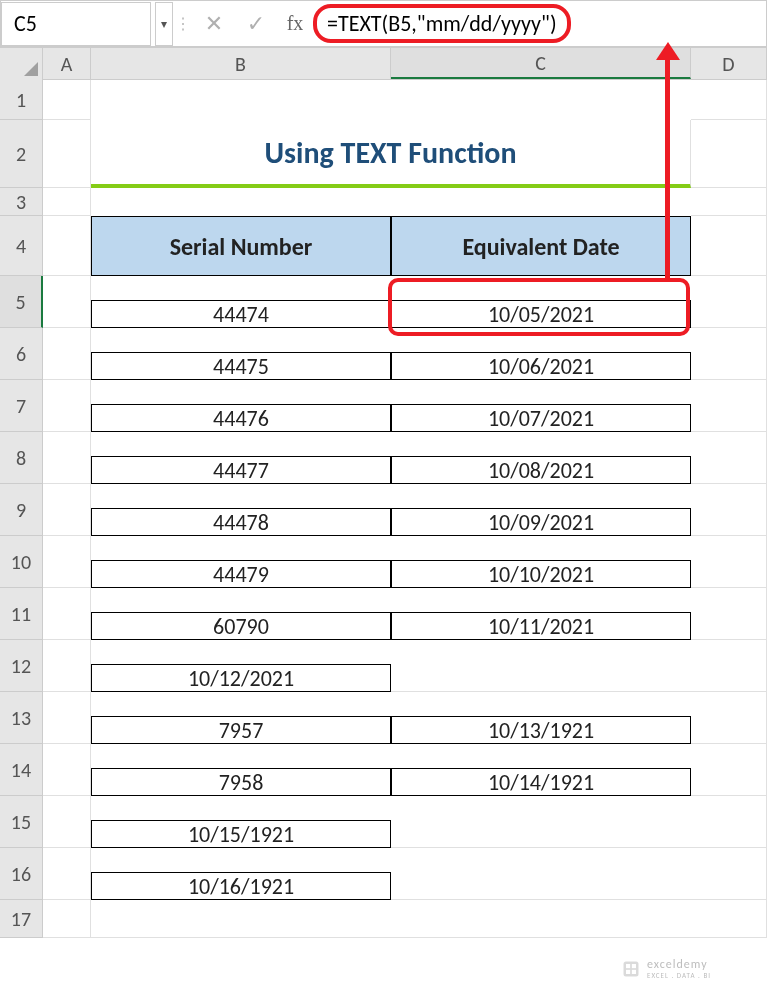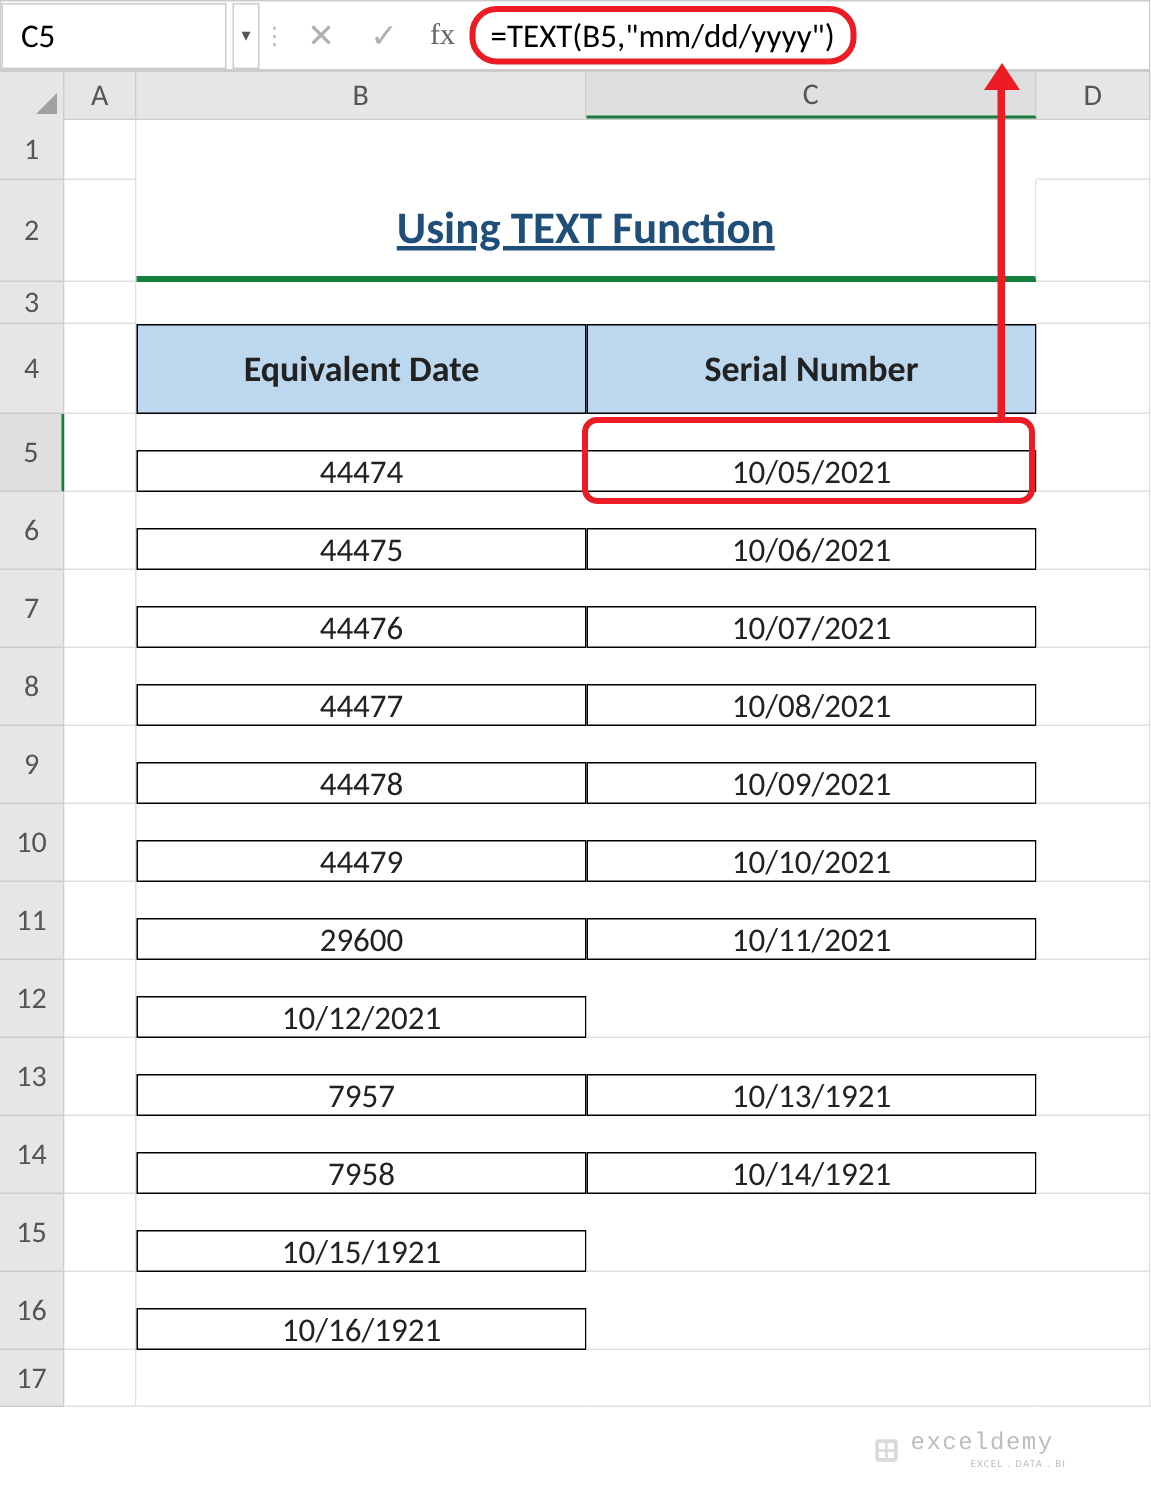--- a/index.html
+++ b/index.html
@@ -160,23 +160,22 @@
   .r4 { height: 60px; }
   .rdata { height: 52px; }
   .rlast { height: 38px; }
 
   
   .title-cell {
     width: 600px;
     font-size: 30px;
     font-weight: bold;
     color: #1f4e79;
-    border-bottom: 4px solid #15803d;
-    justify-content: center;
-    text-decoration: underline;
+    border-bottom: 4px solid #84cc16;
+    justify-content: center;
   }
 
   
   .th-cell {
     width: 300px;
     background: #bdd7ee;
     font-weight: bold;
     font-size: 24px;
     border: 1px solid #000;
   }
@@ -273,22 +272,22 @@
   <div class="row-header">3</div>
   <div class="cell col-A"></div>
   <div class="cell col-B" style="border:none"></div>
   <div class="cell col-C" style="border:none"></div>
   <div class="cell col-D" style="flex:1"></div>
 </div>
 
 <div class="grid-row r4">
   <div class="row-header">4</div>
   <div class="cell col-A"></div>
+  <div class="cell th-cell">Serial Number</div>
   <div class="cell th-cell">Equivalent Date</div>
-  <div class="cell th-cell">Serial Number</div>
   <div class="cell col-D" style="flex:1"></div>
 </div>
 
 <div id="data-rows">
     <div class="grid-row rdata">
       <div class="row-header selected">5</div>
       <div class="cell col-A"></div>
       <div class="cell td-cell">44474</div>
       <div class="cell td-cell">10/05/2021</div>
       <div class="cell col-D" style="flex:1"></div>
@@ -324,21 +323,21 @@
     <div class="grid-row rdata">
       <div class="row-header">10</div>
       <div class="cell col-A"></div>
       <div class="cell td-cell">44479</div>
       <div class="cell td-cell">10/10/2021</div>
       <div class="cell col-D" style="flex:1"></div>
     </div>
     <div class="grid-row rdata">
       <div class="row-header">11</div>
       <div class="cell col-A"></div>
-      <div class="cell td-cell">29600</div>
+      <div class="cell td-cell">60790</div>
       <div class="cell td-cell">10/11/2021</div>
       <div class="cell col-D" style="flex:1"></div>
     </div>
     <div class="grid-row rdata">
       <div class="row-header">12</div>
       <div class="cell col-A"></div>
       <div class="cell td-cell">10/12/2021</div>
       <div class="cell col-D" style="flex:1"></div>
     </div>
     <div class="grid-row rdata">
@@ -384,16 +383,16 @@
 
 <div class="watermark">
   <svg width="20" height="20" viewBox="0 0 24 24">
       <rect x="3" y="3" width="18" height="18" rx="3" fill="#bdbdbd"></rect>
       <rect x="6" y="6" width="5" height="5" fill="#fff"></rect>
       <rect x="13" y="6" width="5" height="5" fill="#fff"></rect>
       <rect x="6" y="13" width="5" height="5" fill="#fff"></rect>
       <rect x="13" y="13" width="5" height="5" fill="#fff"></rect>
     </svg>
   <div>
-    <div style="font-size:16px;letter-spacing:1px;font-family:Liberation Mono, monospace;">exceldemy</div>
-    <div style="font-size:7px;letter-spacing:1px;margin-left:40px;">EXCEL . DATA . BI</div>
+    <div style="font-size:12px;letter-spacing:1px;">exceldemy</div>
+    <div style="font-size:7px;letter-spacing:1px;">EXCEL . DATA . BI</div>
   </div>
 </div>
 
 </body></html>

